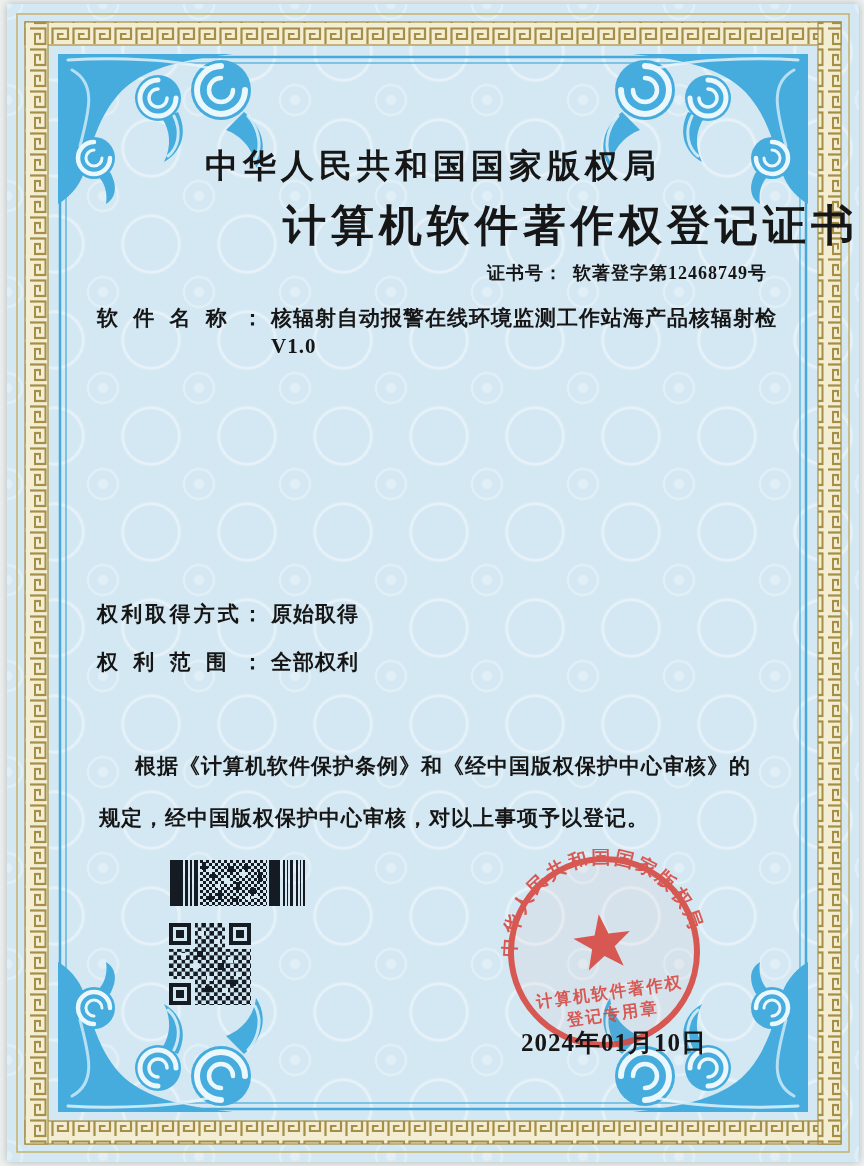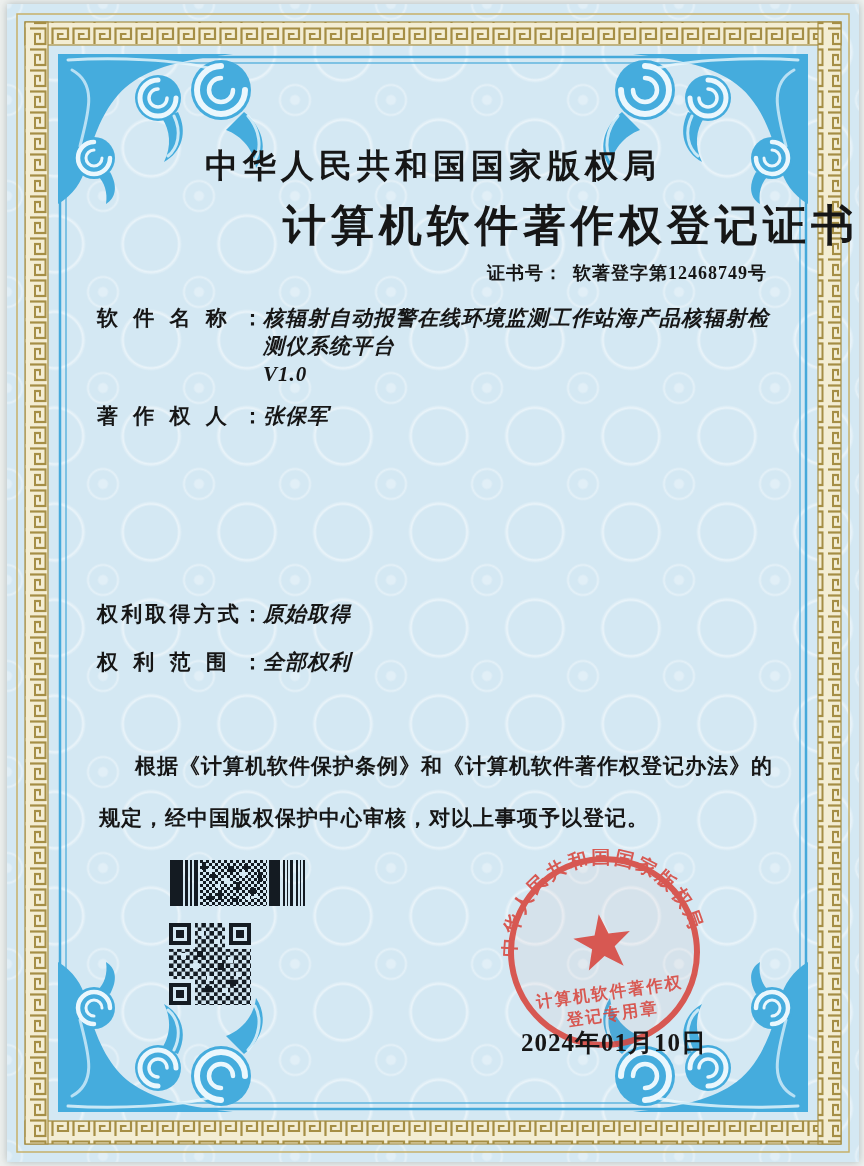--- a/index.html
+++ b/index.html
@@ -39,23 +39,22 @@
     position:absolute;right:92px;top:257px;font-size:18px;font-weight:bold;
     letter-spacing:1px;white-space:nowrap;
   }
   .cert-no .lbl{margin-right:10px;margin-left:39px;}
   .field{position:absolute;left:90px;font-size:21px;font-weight:bold;line-height:28px;}
   .field .flabel{
     display:inline-block;width:166px;vertical-align:top;
     text-align:justify;text-align-last:justify;white-space:normal;
   }
   .field .fvalue{
-    display:inline-block;vertical-align:top;width:510px;
+    display:inline-block;vertical-align:top;margin-left:8px;width:510px;
     letter-spacing:1px;
-    font-style:italic;
   }
   .f-name{top:300px;}
   .f-owner{top:398px;}
   .f-dev{top:494px;}
   .f-pub{top:546px;}
   .f-acq{top:596px;}
   .f-scope{top:644px;}
   .f-reg{top:692px;}
   .statement{
     position:absolute;left:92px;top:736px;width:676px;
@@ -191,34 +190,31 @@
     </g>
   </svg>
 
   <div class="authority">中华人民共和国国家版权局</div>
   <div class="cert-title">计算机软件著作权登记证书</div>
   <div class="cert-no">
     <span class="lbl">证书号：</span><span>软著登字第12468749号</span>
   </div>
 
   <div class="field f-name">
-    <span class="flabel">软件名称：</span><span class="fvalue"><span style="display:block">核辐射自动报警在线环境监测工作站海产品核辐射检</span><span style="display:block">测仪系统平台</span><span style="display:block">V1.0</span></span>
-  </div>
-  <div class="field f-owner">
-    <span class="flabel">著作权人：</span><span class="fvalue">张保军</span>
+    <span class="flabel">软件名称：</span><span class="fvalue"><span style="display:block">核辐射自动报警在线环境监测工作站海产品核辐射检</span><span style="display:block">V1.0</span></span>
   </div>
   <div class="field f-scope">
     <span class="flabel">权利范围：</span><span class="fvalue">全部权利</span>
   </div>
   <div class="field f-acq">
     <span class="flabel">权利取得方式：</span><span class="fvalue">原始取得</span>
   </div>
 
   <div class="statement">
-    <div class="ln1">根据《计算机软件保护条例》和《计算机软件著作权登记办法》的</div>
+    <div class="ln1">根据《计算机软件保护条例》和《经中国版权保护中心审核》的</div>
     <div class="ln2">规定，经中国版权保护中心审核，对以上事项予以登记。</div>
   </div>
 
   <svg class="barcode" viewBox="0 0 137 46" shape-rendering="crispEdges">
     <defs>
       <pattern id="bcN" width="6" height="6" patternUnits="userSpaceOnUse">
         <rect width="6" height="6" fill="#d4e8f3"></rect>
         <rect x="0" y="0" width="3" height="3" fill="#141b22"></rect>
         <rect x="3" y="3" width="3" height="3" fill="#141b22"></rect>
       </pattern>

